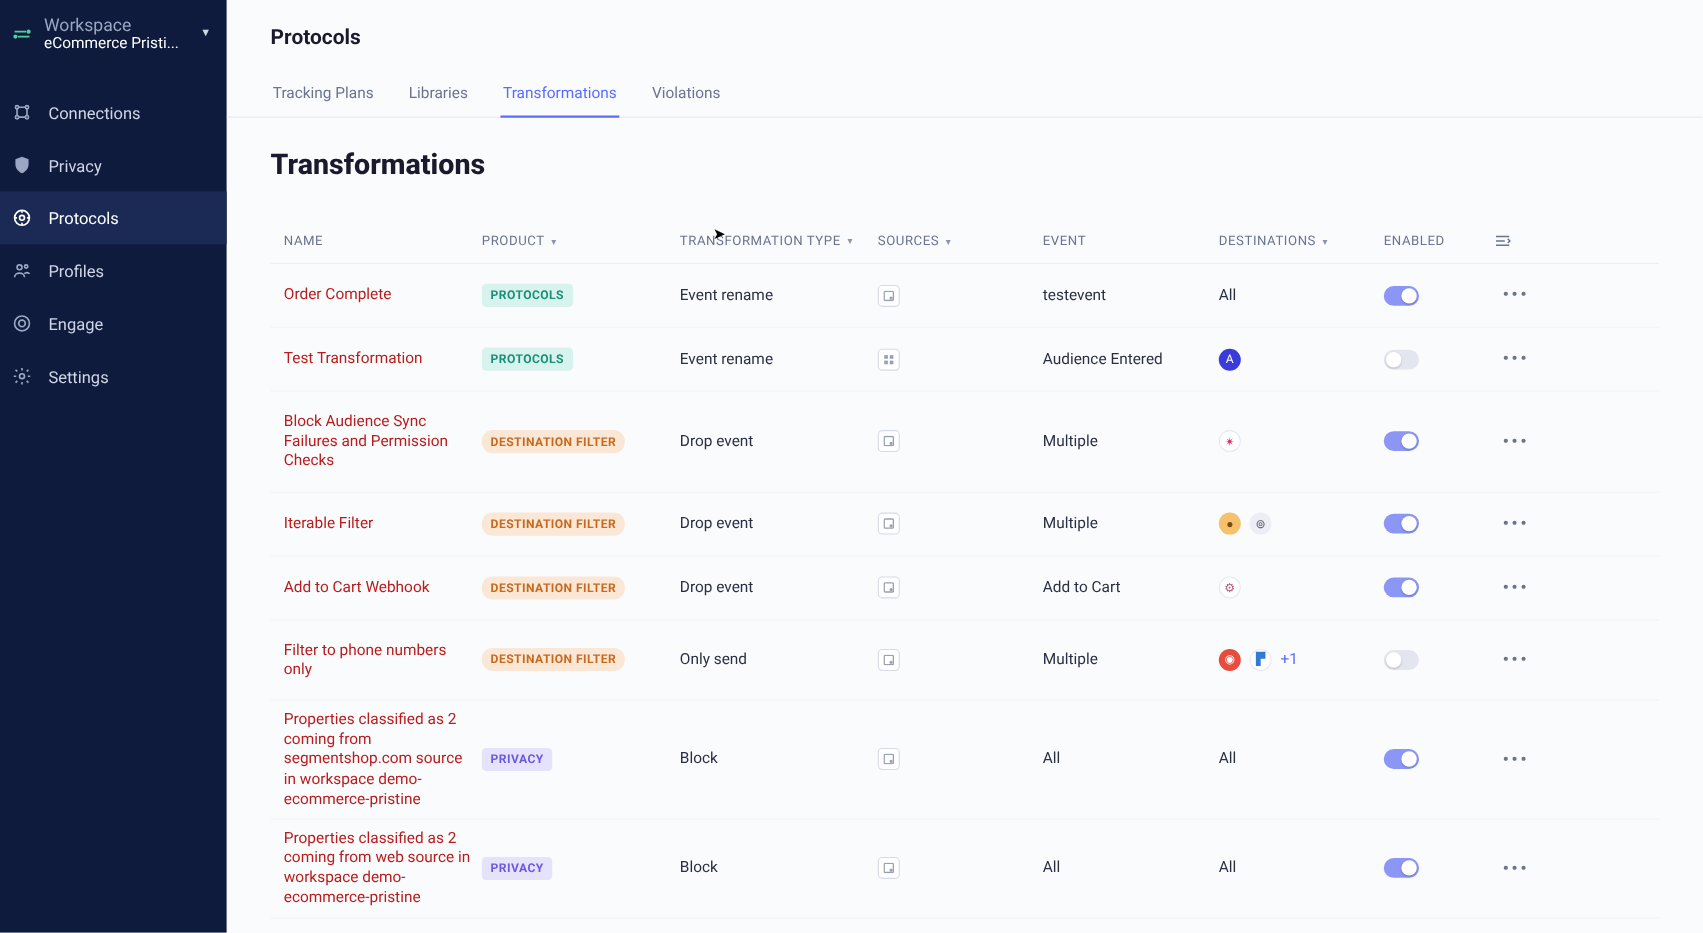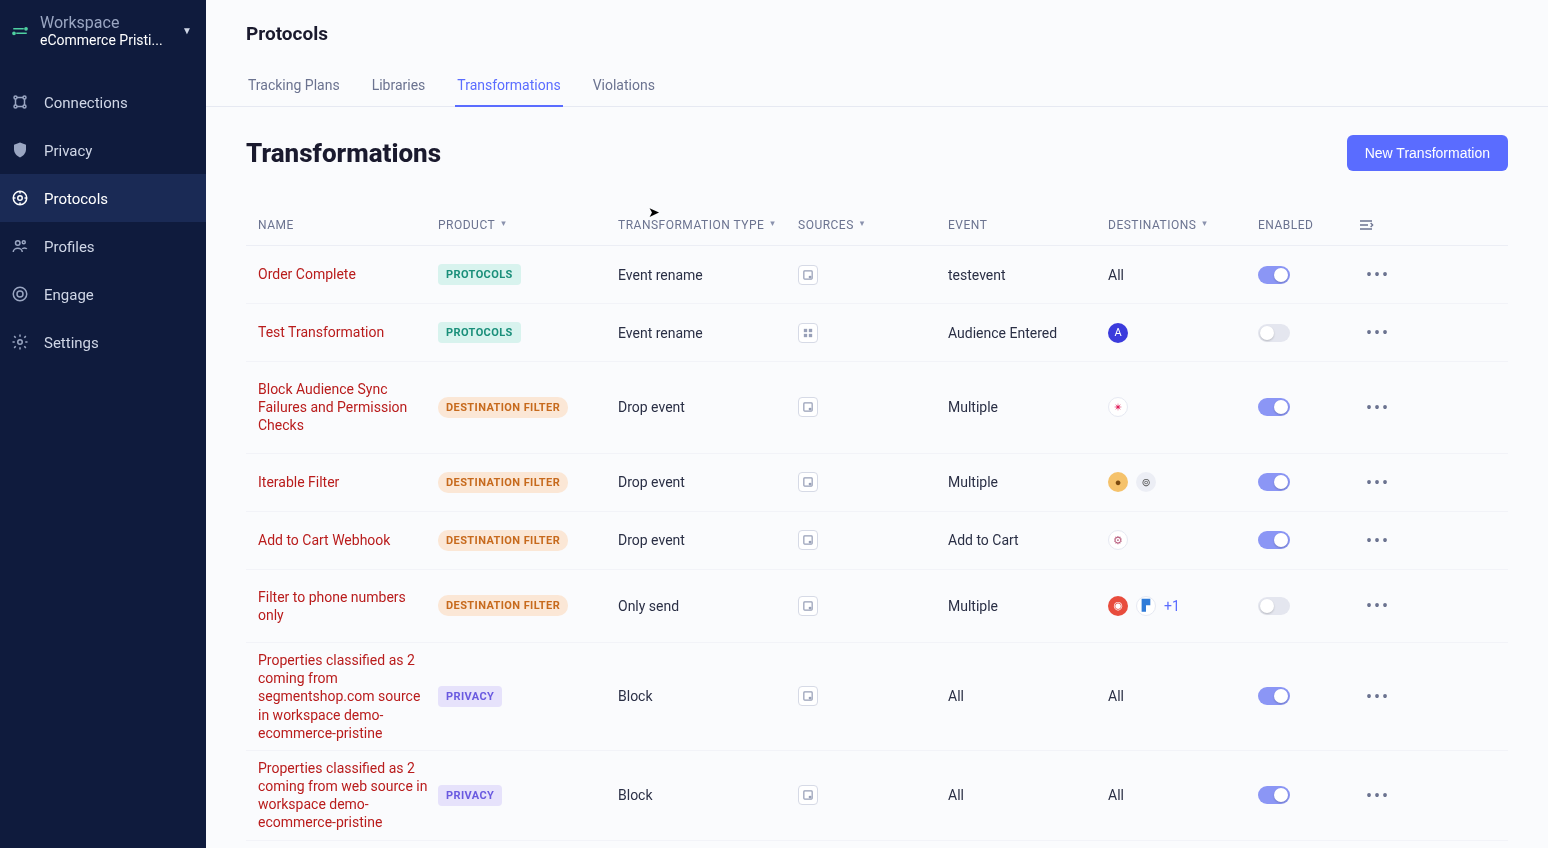--- a/index.html
+++ b/index.html
@@ -131,21 +131,21 @@
     align-items: center;
     padding: 12px 12px;
   }
   .thead {
     font-size: 12px;
     letter-spacing: 0.5px;
     color: #6b7390;
     text-transform: uppercase;
     border-bottom: 1px solid #eceef5;
   }
-  .th { display:flex; align-items:flex-start; gap:6px; }
+  .th { display:flex; align-items:flex-end; gap:6px; }
   .th .sort { font-size:9px; color:#8a92ad; }
   .trow {
     padding-top: 18px;
     padding-bottom: 18px;
     border-bottom: 1px solid #f2f3f8;
     font-size: 14px;
     color: #2a2f45;
   }
   .trow.tight { padding-top:8px; padding-bottom:8px; }
   .cell-name { font-size: 14px; color:#b91c1c; line-height:1.3; padding-right:8px;}
@@ -302,21 +302,20 @@
   <div class="tabs" id="tabs">
       <div class="tab">Tracking Plans</div>
       <div class="tab">Libraries</div>
       <div class="tab active">Transformations</div>
       <div class="tab">Violations</div>
     </div>
 
   <div class="section">
     <div class="section-head">
       <div class="section-title">Transformations</div>
-      <button class="new-btn">New Transformation</button>
     </div>
 
     <div class="table">
       <div class="thead">
         <div class="th">
             <span>NAME</span>
           </div>
         <div class="th">
             <span>PRODUCT</span>
             <span class="sort">▾</span>

